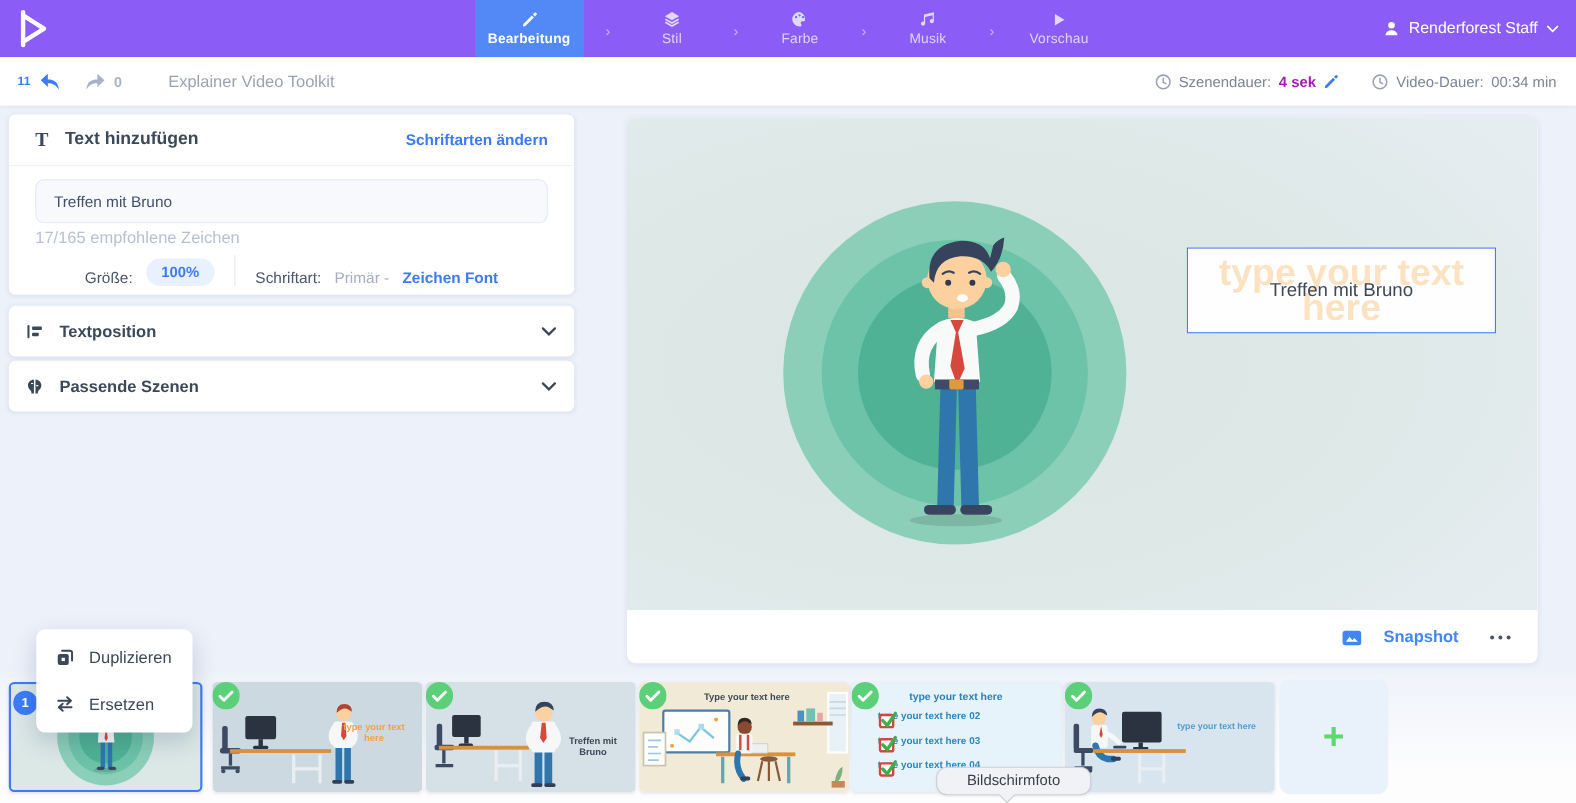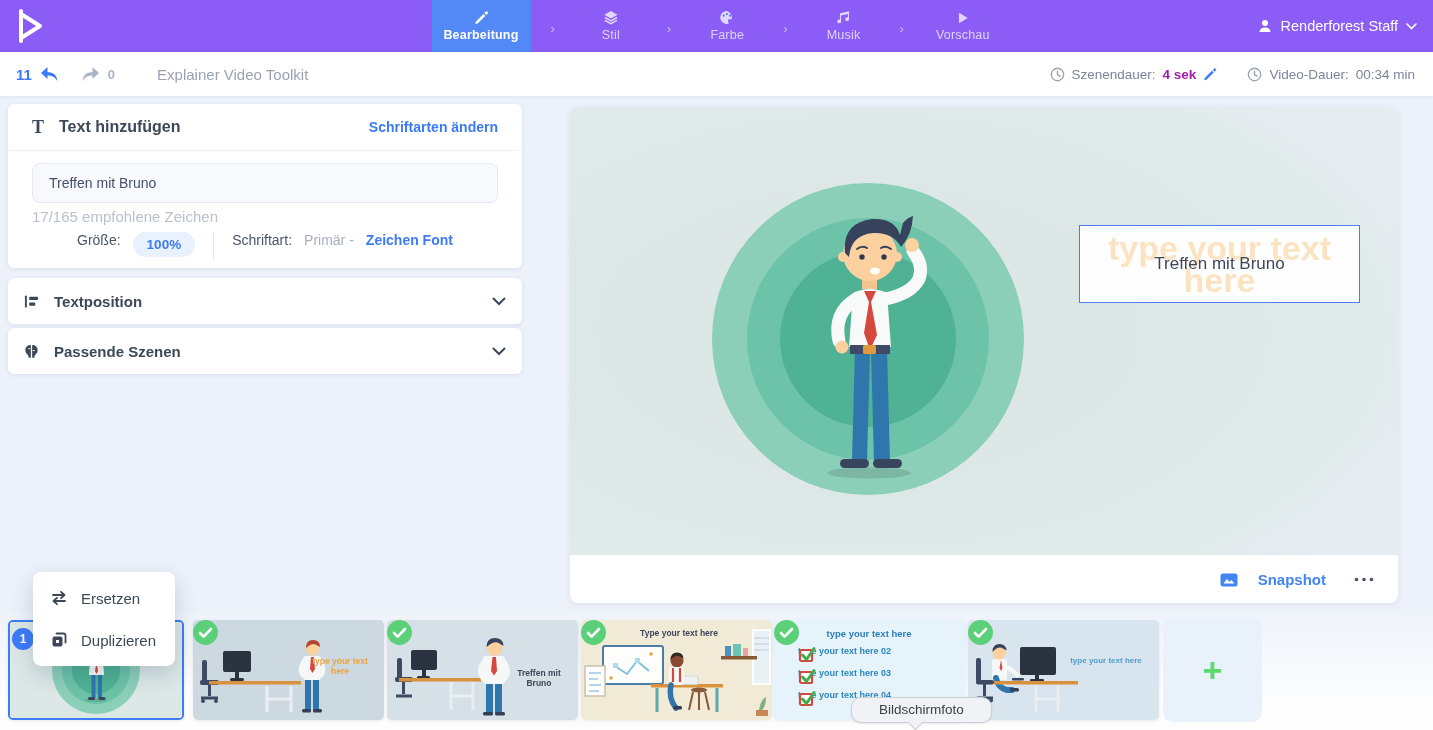--- a/index.html
+++ b/index.html
@@ -15,41 +15,41 @@
   .hstep.active { background:#5289f7; }
   .hstep.active .lbl { color:#fff; font-weight:bold; }
   .hstep svg { opacity:.75; }
   .hstep.active svg { opacity:1; }
   .hsep { color:rgba(255,255,255,.55); font-size:13px; margin:0 20px; transform:translateY(2px); }
   .account { position:absolute; right:16px; top:0; height:52px; display:flex; align-items:center; gap:8px; color:#fff; font-size:14.5px; cursor:pointer; }
 
   
   .toolbar { position:absolute; left:0; top:52px; width:1433px; height:44px; background:#fff; box-shadow:0 1px 3px rgba(50,70,120,.07); display:flex; align-items:center; }
   .tb-left { display:flex; align-items:center; padding-left:16px; }
-  .undo-count { color:#3d7af5; font-size:15px; font-weight:bold; margin-right:8px; }
+  .undo-count { color:#3d7af5; font-size:11px; font-weight:bold; margin-right:8px; }
   .redo-count { color:#aab3c5; font-size:13px; font-weight:bold; margin-left:8px; }
   .tb-ic { cursor:pointer; display:flex; }
   .tb-ic + .tb-ic { margin-left:18px; }
   .proj-title { color:#9aa2b2; font-size:15px; margin-left:42px; }
   .tb-right { position:absolute; right:18px; display:flex; align-items:center; gap:30px; }
   .tb-item { display:flex; align-items:center; gap:7px; font-size:13.5px; color:#7b8498; }
   .tb-item .val-blue { color:#a21caf; font-weight:bold; }
   .pencil-edit { cursor:pointer; display:flex; }
 
   
   .card { position:absolute; left:8px; width:514px; background:#fff; border-radius:6px; box-shadow:0 1px 5px rgba(40,60,110,.09); }
   .card1 { top:104px; height:164px; }
   .card-head { height:47px; display:flex; align-items:center; padding:0 24px; border-bottom:1px solid #eef1f6; }
   .t-glyph { font-weight:bold; font-size:18px; color:#3c4858; margin-right:15px; font-family:"Liberation Serif", serif; }
   .card-title { font-size:16px; font-weight:bold; color:#3c4858; }
   .link { margin-left:auto; color:#3b7af7; font-size:14px; font-weight:bold; cursor:pointer; }
   .card-body { padding:12px 24px 0; }
   .text-input { width:100%; height:40px; background:#f7f9fd; border:1px solid #e3e9f5; border-radius:8px; padding:0 16px; font-size:14px; color:#44506a; font-family:"Liberation Sans", sans-serif; outline:none; }
   .counter { text-align:left; font-size:15px; color:#b9c0cf; margin-top:5px; }
-  .controls { margin-top:7px; display:flex; align-items:flex-start; justify-content:center; gap:12px; font-size:14px; color:#4a5568; }
+  .controls { margin-top:7px; display:flex; align-items:flex-end; justify-content:center; gap:12px; font-size:14px; color:#4a5568; }
   .pill { background:#e9f0fe; color:#3d7af5; font-weight:bold; font-size:13.5px; padding:5px 14px; border-radius:15px; cursor:pointer; }
   .vdiv { width:1px; height:28px; background:#e4e8f0; margin:0 6px; }
   .muted { color:#a6aebf; }
   .font-name { color:#3d7af5; font-weight:bold; cursor:pointer; }
   .card-acc { height:46px; display:flex; align-items:center; padding:0 16px; cursor:pointer; }
   .card2 { top:278px; } .card3 { top:328px; }
   .acc-label { font-size:15px; font-weight:bold; color:#3c4858; margin-left:15px; }
   .chev { margin-left:auto; display:flex; }
 
   
@@ -494,31 +494,31 @@
     </svg>
 </div>
 
 <div class="add-tile">
   <span class="add-plus">+</span>
 </div>
 
 <div class="ctx">
   <div class="ctx-item">
     <svg width="16" height="16" viewBox="0 0 16 16">
-        <path d="M2 5 h11 M10 1.8 L13.5 5 10 8.2" stroke="#3c4858" stroke-width="1.8" fill="none" stroke-linecap="round" stroke-linejoin="round"></path>
-        <path d="M14 11 H3 M6 7.8 L2.5 11 6 14.2" stroke="#3c4858" stroke-width="1.8" fill="none" stroke-linecap="round" stroke-linejoin="round"></path>
-      </svg>
-    <span>Ersetzen</span>
-  </div>
-  <div class="ctx-item">
-    <svg width="16" height="16" viewBox="0 0 16 16">
         <path d="M5.5 1.5 h7 a2 2 0 0 1 2 2 v7" stroke="#3c4858" stroke-width="1.8" fill="none" stroke-linecap="round"></path>
         <rect x="1.5" y="4.5" width="10" height="10" rx="2" fill="#3c4858"></rect>
         <rect x="5" y="8" width="3" height="3" fill="#fff"></rect>
       </svg>
     <span>Duplizieren</span>
   </div>
+  <div class="ctx-item">
+    <svg width="16" height="16" viewBox="0 0 16 16">
+        <path d="M2 5 h11 M10 1.8 L13.5 5 10 8.2" stroke="#3c4858" stroke-width="1.8" fill="none" stroke-linecap="round" stroke-linejoin="round"></path>
+        <path d="M14 11 H3 M6 7.8 L2.5 11 6 14.2" stroke="#3c4858" stroke-width="1.8" fill="none" stroke-linecap="round" stroke-linejoin="round"></path>
+      </svg>
+    <span>Ersetzen</span>
+  </div>
 </div>
 
 <div class="tooltip">
   <span>Bildschirmfoto</span>
   <span class="tail"></span>
 </div>
 
 </body></html>

